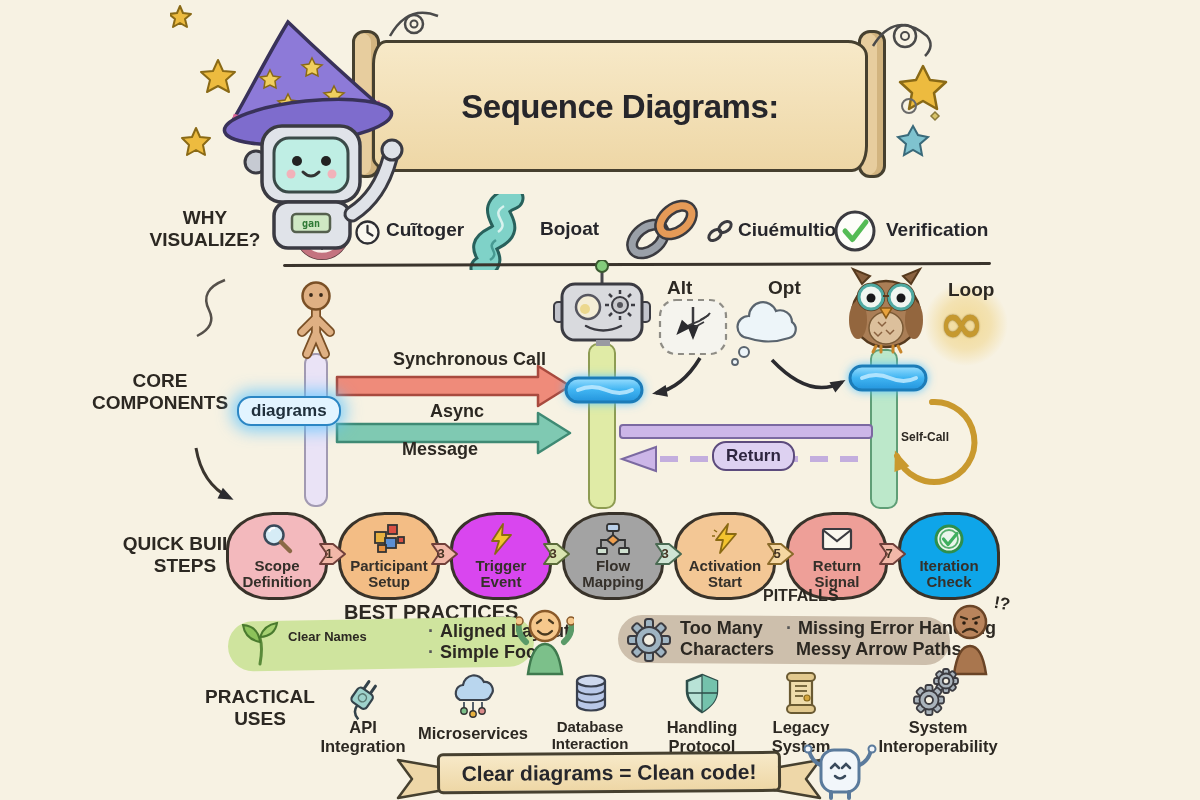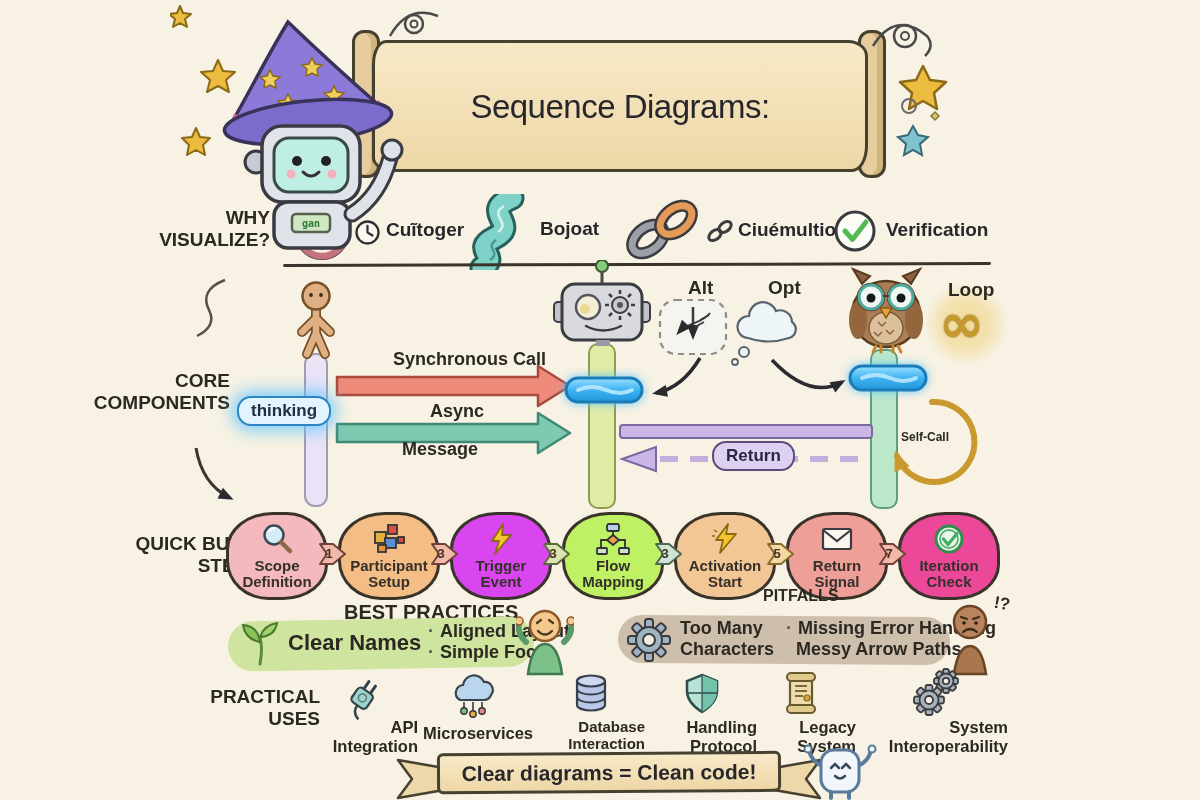--- a/index.html
+++ b/index.html
@@ -1,36 +1,36 @@
 <!DOCTYPE html>
 <html><head>
 <meta charset="utf-8">
 <style>
 *{margin:0;padding:0;box-sizing:border-box}
 html,body{width:1200px;height:800px}
 body{background:#f7f2e3;font-family:"Liberation Sans","DejaVu Sans",sans-serif;position:relative;overflow:hidden;color:#2c2822}
 .abs{position:absolute}
 .lbl{position:absolute;font-weight:800;color:#2c2822;line-height:1.15}
-.ctr{text-align:right}
+.ctr{text-align:center}
 
 .banner-roll{position:absolute;top:30px;width:28px;height:148px;background:#e7cd9e;border:3px solid #46402f;border-radius:12px;box-shadow:inset -6px 0 0 #d2b47f}
 .banner{position:absolute;left:372px;top:40px;width:496px;height:132px;background:linear-gradient(#f7e9c8,#eed7a6);border:3.5px solid #46402f;border-radius:14px 20px 16px 22px/24px 16px 26px 14px;display:flex;flex-direction:column;align-items:center;justify-content:center}
-.banner .t{font-size:33px;font-weight:400;color:#26262b;line-height:39px;letter-spacing:-.5px}
+.banner .t{font-size:33px;font-weight:700;color:#26262b;line-height:39px;letter-spacing:-.5px}
 
 .why-item-label{position:absolute;font-size:19px;font-weight:800;color:#26262b}
 .divider{position:absolute;left:283px;top:263px;width:708px;height:3px;background:#3a342c;border-radius:2px;transform:rotate(-.15deg)}
 
 .pill{position:absolute;font-weight:800;border-radius:14px;padding:3px 12px;font-size:17px}
 .pill-thinking{left:237px;top:396px;background:#e2f4ff;border:2.5px solid #2b86c4;color:#20303c;box-shadow:0 0 16px 5px rgba(90,195,255,.75)}
 .pill-return{left:712px;top:441px;background:#ddd1f1;border:2.5px solid #5c4b7c;color:#2e2640}
 .infinity{position:absolute;left:939px;top:292px;font-size:54px;font-weight:800;color:#c6992f;text-shadow:0 0 2px #8a691a;font-family:"DejaVu Sans",sans-serif}
 
 .chip{position:absolute;top:512px;width:102px;height:88px;border:3.5px solid #39332a;border-radius:46% 40% 44% 42%/42% 46% 40% 44%;display:flex;flex-direction:column;align-items:center;padding-top:7px}
 .chip .t{font-size:15px;font-weight:800;line-height:16px;text-align:center;margin-top:2px;color:#35302a}
-.c1{background:#f3b9bd}.c2{background:#f3bd85}.c3{background:#d946ef}.c4{background:#bef264}.c5{background:#f3c795}.c6{background:#ee9f98}.c7{background:#ec4899}
+.c1{background:#f3b9bd}.c2{background:#f3bd85}.c3{background:#d946ef}.c4{background:#a3a3a3}.c5{background:#f3c795}.c6{background:#ee9f98}.c7{background:#0ea5e9}
 .conn{position:absolute;top:537px;width:30px;height:34px;z-index:5}
 .conn .num{position:absolute;left:2px;top:9px;width:18px;text-align:center;font-size:13px;font-weight:800;color:#432}
 
 .hl-bar{position:absolute;border-radius:26px}
 .bp-bar{left:228px;top:619px;width:306px;height:50px;background:#cfe49e;transform:rotate(-1deg)}
 .pf-bar{left:618px;top:616px;width:332px;height:48px;background:#cdbfac;transform:rotate(.4deg)}
 .bullet::before{content:"·";margin-right:6px;color:#555}
 
 .ribbon{position:absolute;left:437px;top:752px;width:344px;height:41px;background:linear-gradient(#f7e9c8,#eed7a6);border:3px solid #46402f;border-radius:6px;display:flex;align-items:center;justify-content:center;transform:rotate(-.4deg)}
 .ribbon .t{font-size:21px;font-weight:800;color:#26262b}
@@ -250,26 +250,26 @@
     <circle cx="744" cy="352" r="5" fill="#edf5f9" stroke="#5a646e" stroke-width="2"></circle>
     <circle cx="735" cy="362" r="3" fill="#edf5f9" stroke="#5a646e" stroke-width="1.8"></circle>
   </g>
 
   <path d="M700 358 Q682 388 656 393" fill="none" stroke="#2b2b2f" stroke-width="3.5" marker-end="url(#mDark)"></path>
   <path d="M772 360 Q810 400 842 382" fill="none" stroke="#2b2b2f" stroke-width="3.5" marker-end="url(#mDark)"></path>
 
   <path d="M932 402 A40 40 0 1 1 897 456" fill="none" stroke="#c9992e" stroke-width="6" stroke-linecap="round" marker-end="url(#mGold)"></path>
 </svg>
 
-<div class="pill pill-thinking">thinking</div>
+<div class="pill pill-thinking">diagrams</div>
 <div class="lbl" style="left:393px;top:349px;font-size:18px">Synchronous Call</div>
 <div class="lbl" style="left:430px;top:401px;font-size:18px">Async</div>
 <div class="lbl" style="left:402px;top:439px;font-size:18px">Message</div>
 <div class="pill pill-return">Return</div>
-<div class="lbl" style="left:688px;top:277px;font-size:19px">Alt</div>
+<div class="lbl" style="left:667px;top:277px;font-size:19px">Alt</div>
 <div class="lbl" style="left:768px;top:277px;font-size:19px">Opt</div>
 <div class="lbl" style="left:948px;top:279px;font-size:19px">Loop</div>
 <div class="infinity">∞</div>
 <div class="lbl" style="left:901px;top:431px;font-size:12px">Self-Call</div>
 
 <div class="lbl ctr" style="left:110px;top:533px;width:150px;font-size:19px">
   <span style="display:block">QUICK BUILD</span>
   <span style="display:block">STEPS</span>
 </div>
 
@@ -388,21 +388,21 @@
   <span class="num">7</span>
 </div>
 
 <div class="lbl" style="left:344px;top:601px;font-size:20px">BEST PRACTICES</div>
 <div class="hl-bar bp-bar"></div>
 <svg class="abs" style="left:240px;top:620px" width="40" height="46" viewBox="0 0 40 46">
   <path d="M20 44 q3 -16 0 -26" fill="none" stroke="#5a8a3a" stroke-width="3" stroke-linecap="round"></path>
   <path d="M20 22 q-15 -3 -17 -17 q15 1 17 17 z" fill="#8cc25a" stroke="#4a7a2e" stroke-width="2"></path>
   <path d="M20 17 q4 -12 17 -14 q-2 13 -17 14 z" fill="#a5d070" stroke="#4a7a2e" stroke-width="2"></path>
 </svg>
-<div class="lbl" style="left:288px;top:630px;font-size:22px">Clear Names</div>
+<div class="lbl" style="left:288px;top:630px;font-size:13px">Clear Names</div>
 <div class="lbl bullet" style="left:428px;top:621px;font-size:18px">Aligned Layout</div>
 <div class="lbl bullet" style="left:428px;top:642px;font-size:18px">Simple Focus</div>
 <svg class="abs" style="left:516px;top:604px" width="58" height="72" viewBox="0 0 58 72">
   <path d="M10 38 q-9 -8 -7 -19" fill="none" stroke="#5a9a68" stroke-width="6" stroke-linecap="round"></path>
   <path d="M48 38 q9 -8 7 -19" fill="none" stroke="#5a9a68" stroke-width="6" stroke-linecap="round"></path>
   <circle cx="3" cy="17" r="4" fill="#f6c88c" stroke="#8a5a2a" stroke-width="1.5"></circle>
   <circle cx="55" cy="17" r="4" fill="#f6c88c" stroke="#8a5a2a" stroke-width="1.5"></circle>
   <circle cx="29" cy="22" r="15" fill="#f6c88c" stroke="#8a5a2a" stroke-width="2.5"></circle>
   <path d="M21 19 l4 -3 M33 16 l4 3" fill="none" stroke="#4a3a20" stroke-width="2.2" stroke-linecap="round"></path>
   <path d="M22 27 q7 7 14 0" fill="none" stroke="#4a3a20" stroke-width="2.2" stroke-linecap="round"></path>

